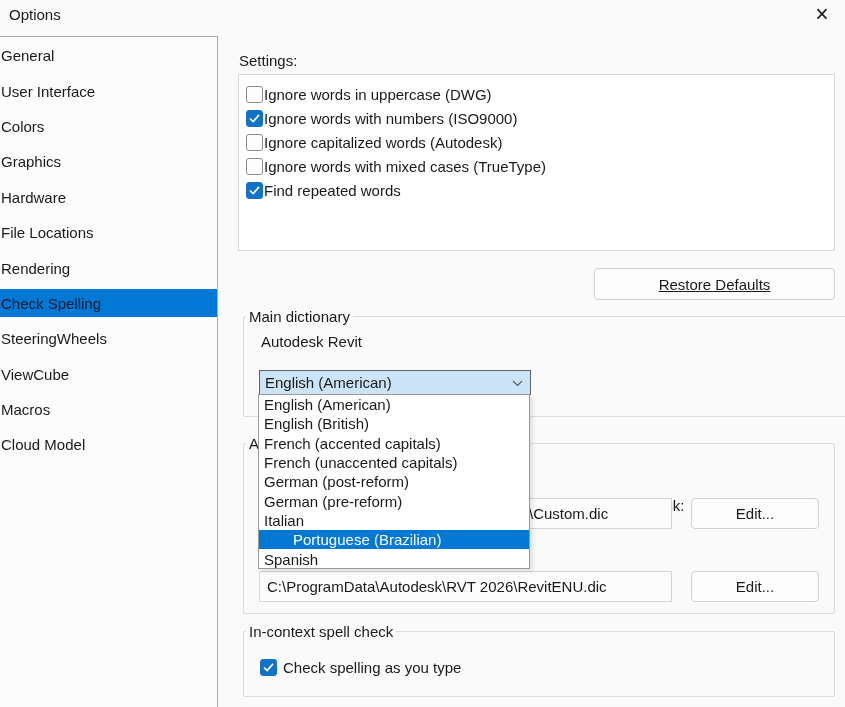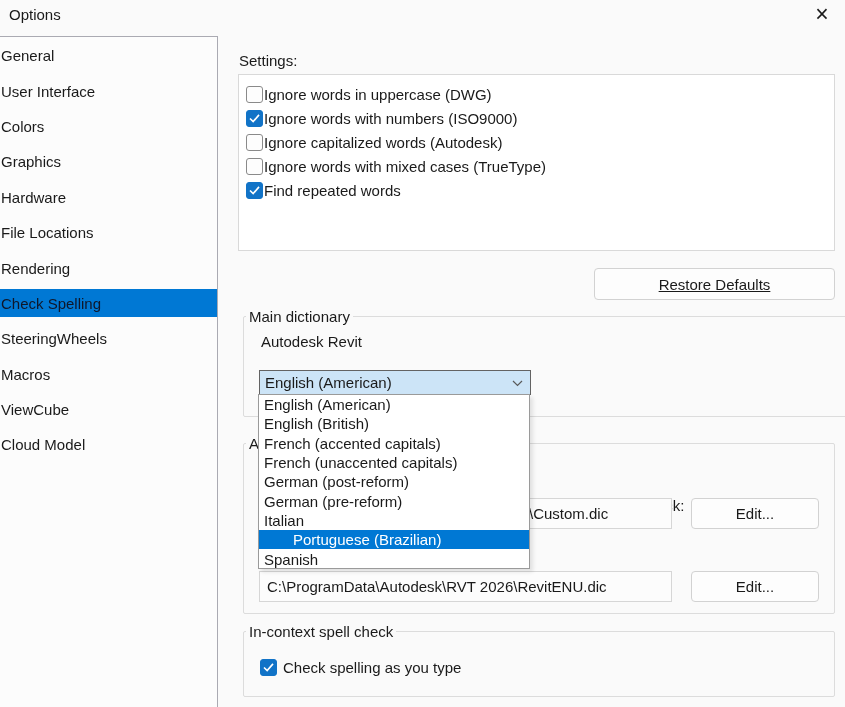--- a/index.html
+++ b/index.html
@@ -117,22 +117,22 @@
 <div class="sidebar">
   <div class="side-item">General</div>
   <div class="side-item">User Interface</div>
   <div class="side-item">Colors</div>
   <div class="side-item">Graphics</div>
   <div class="side-item">Hardware</div>
   <div class="side-item">File Locations</div>
   <div class="side-item">Rendering</div>
   <div class="side-item selected">Check Spelling</div>
   <div class="side-item">SteeringWheels</div>
+  <div class="side-item">ViewCube</div>
   <div class="side-item">Macros</div>
-  <div class="side-item">ViewCube</div>
   <div class="side-item">Cloud Model</div>
 </div>
 
 <div class="settings-label">Settings:</div>
 
 <div class="listbox">
   <div class="opt-row">
     <span class="checkbox"></span>
     <span class="opt-label">Ignore words in uppercase (DWG)</span>
   </div>

